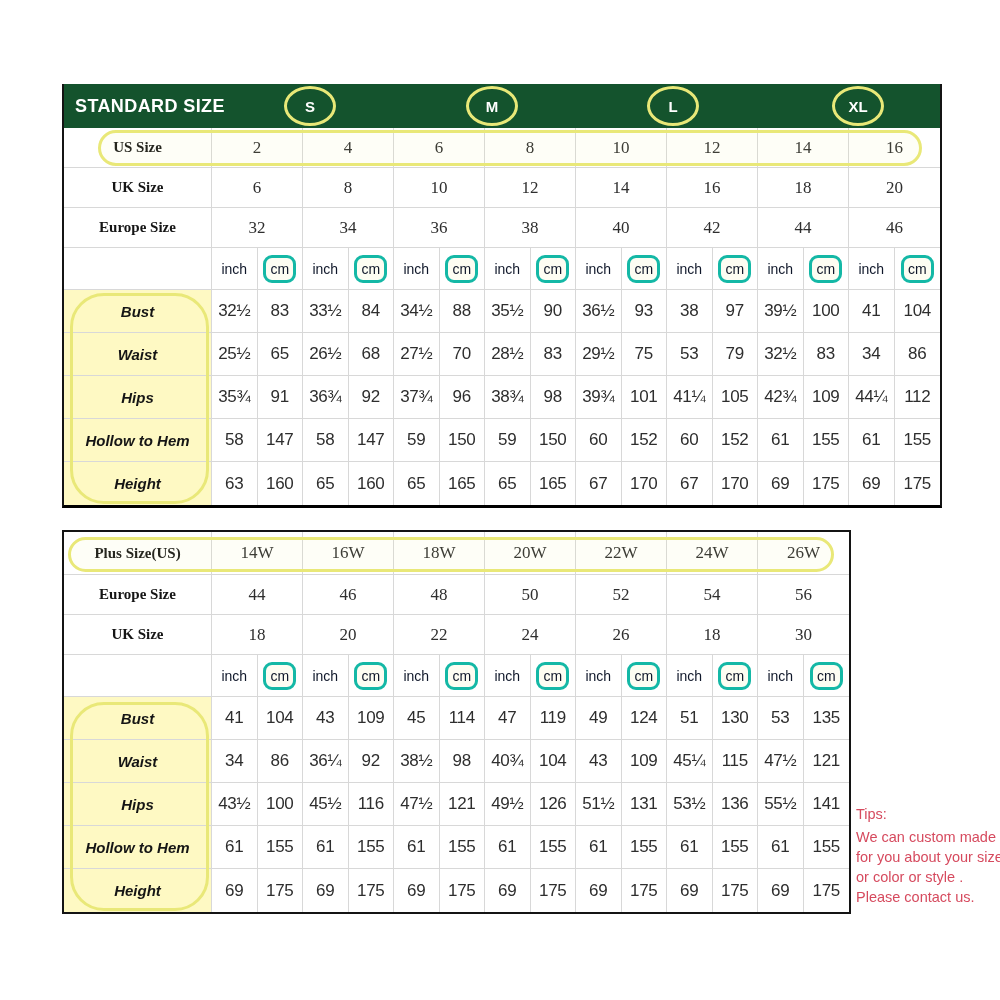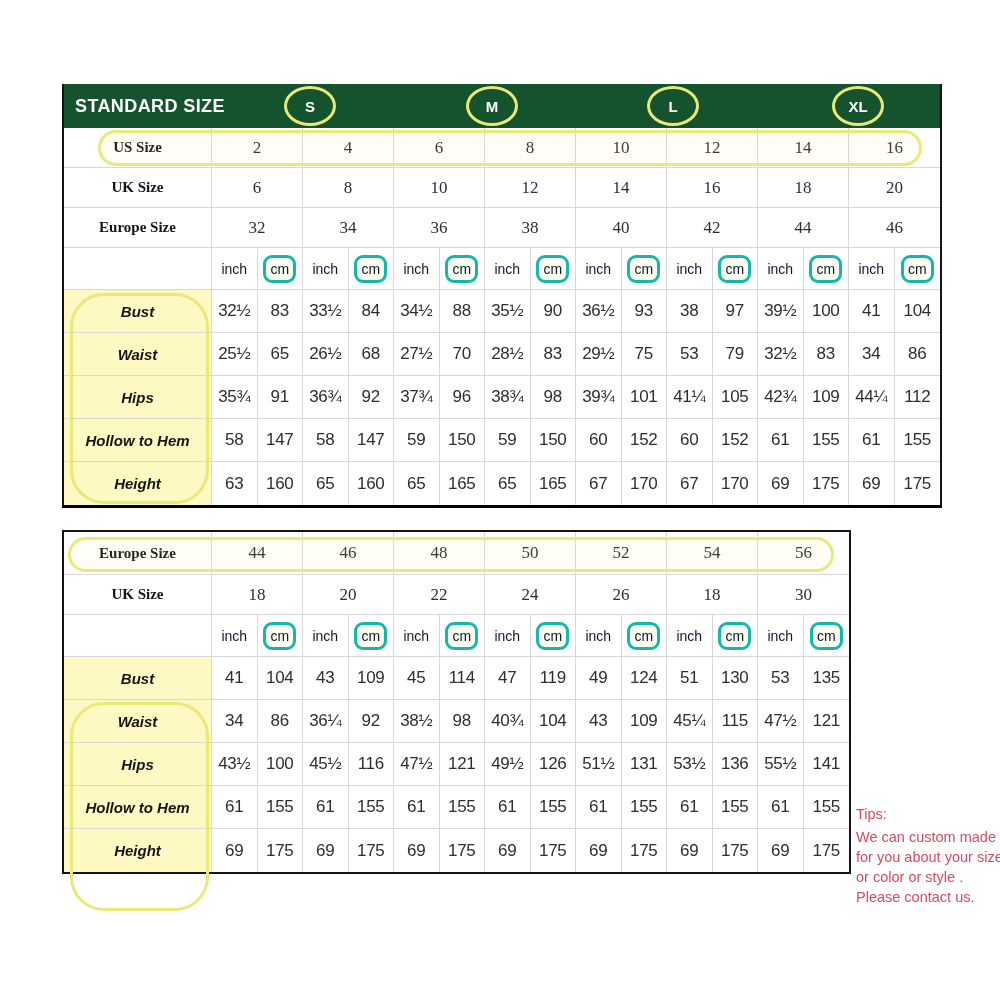--- a/index.html
+++ b/index.html
@@ -239,20 +239,30 @@
           <div class="cell meas-cell">175</div>
         </div>
       </div>
     <div class="hl us-stadium"></div>
     <div class="hl t1-label-rect"></div>
   </div>
 
   <div class="tbl t2">
     <div class="rows" id="t2-rows">
         <div class="row size-row">
+          <div class="cell label-cell">Plus Size(US)</div>
+          <div class="cell size-cell">14W</div>
+          <div class="cell size-cell">16W</div>
+          <div class="cell size-cell">18W</div>
+          <div class="cell size-cell">20W</div>
+          <div class="cell size-cell">22W</div>
+          <div class="cell size-cell">24W</div>
+          <div class="cell size-cell">26W</div>
+        </div>
+        <div class="row size-row">
           <div class="cell label-cell">Europe Size</div>
           <div class="cell size-cell">44</div>
           <div class="cell size-cell">46</div>
           <div class="cell size-cell">48</div>
           <div class="cell size-cell">50</div>
           <div class="cell size-cell">52</div>
           <div class="cell size-cell">54</div>
           <div class="cell size-cell">56</div>
         </div>
         <div class="row size-row">

